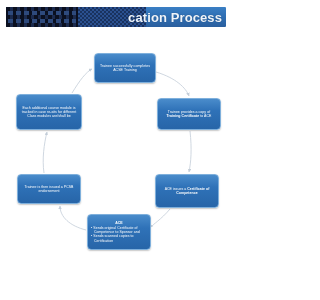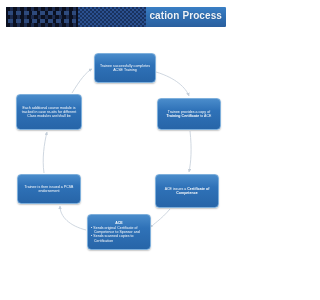--- a/index.html
+++ b/index.html
@@ -17,21 +17,21 @@
     position:absolute;
     left:6px; top:7px;
     width:220px; height:20px;
     background:linear-gradient(180deg,#3a7fc4 0%,#2f6fb4 45%,#2a5f9e 100%);
     border-radius:1px;
     overflow:hidden;
   }
   .header-title{
     position:absolute;
     right:4px; top:3px;
-    font-size:10px;
+    font-size:13px;
     color:#eef4fb;
     letter-spacing:.1px;
     white-space:nowrap;
     font-weight:600;
     text-shadow:0 0 1px rgba(0,0,0,.35);
   }
   
   .redact{
     position:absolute;
     left:0; top:0;

